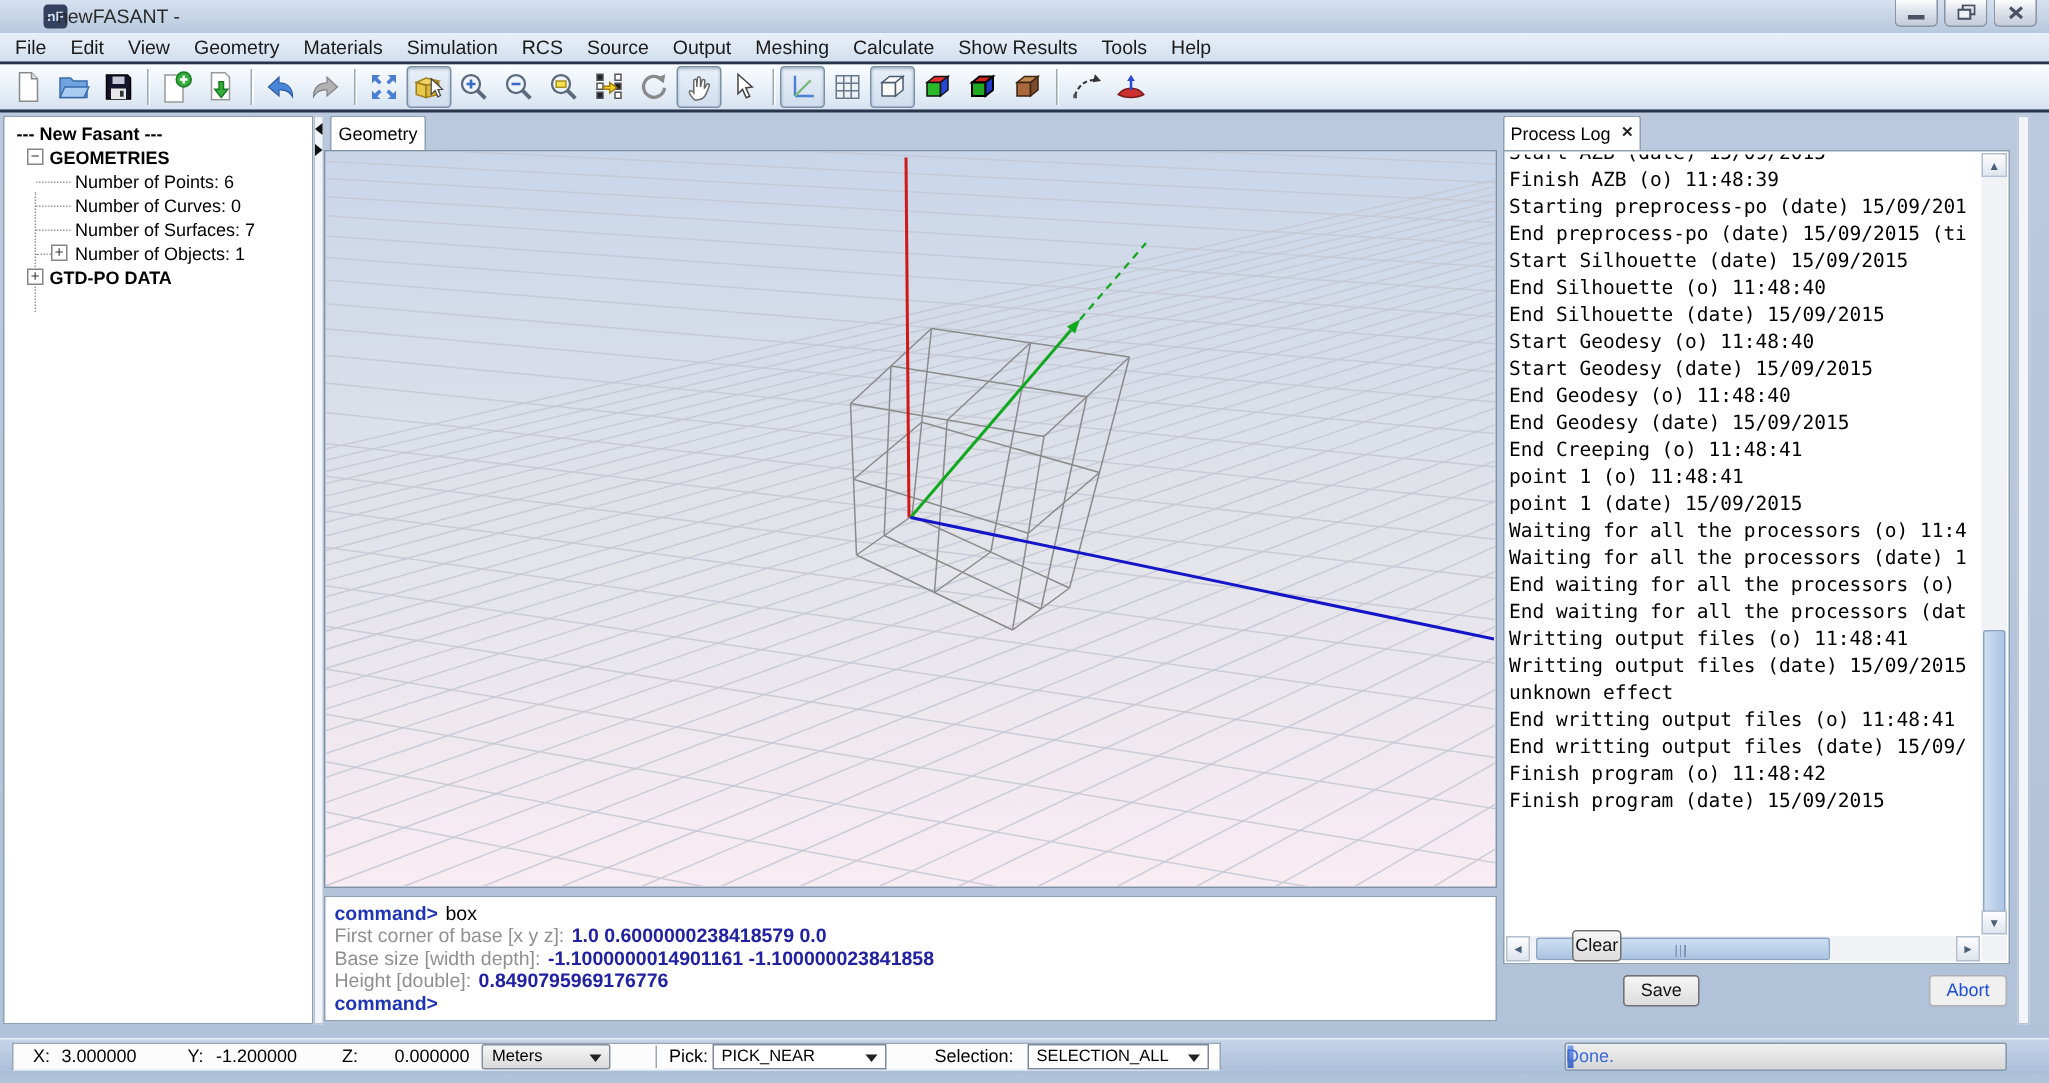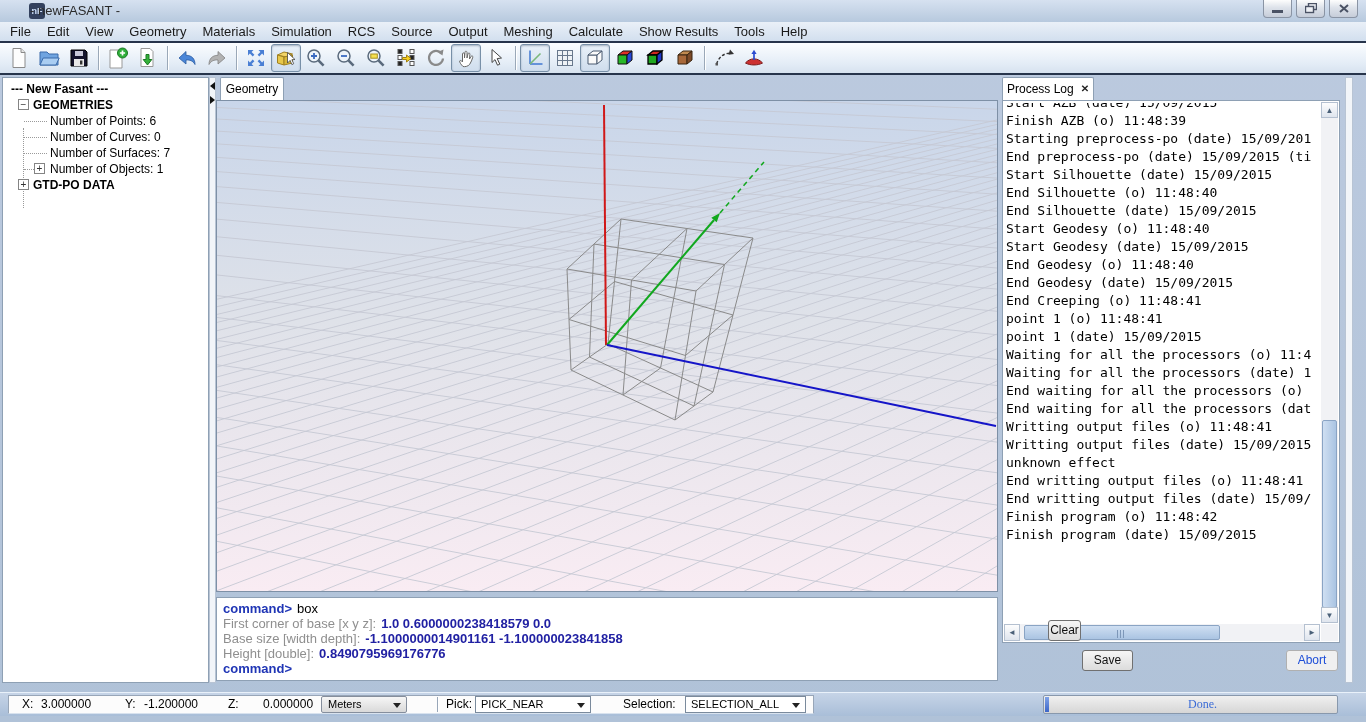--- a/index.html
+++ b/index.html
@@ -90,21 +90,21 @@
   .sb-item{position:absolute;top:0;height:17px;line-height:17px;font-size:12px;white-space:nowrap;}
   .combo{position:absolute;top:0;height:17px;border:1px solid #7a8a9c;background:#fff;font-size:11px;line-height:15px;padding-left:5px;}
   .combo .carr, .raised .carr{position:absolute;right:5px;top:6px;width:0;height:0;
     border-left:4px solid transparent;border-right:4px solid transparent;border-top:5px solid #222;}
   .raised{position:absolute;top:0;height:17px;border:1px solid #858e9c;border-radius:2px;
     background:linear-gradient(#f6f6f6,#d9d9d9);font-size:11px;line-height:15px;padding-left:6px;}
   .sb-sep{position:absolute;top:1px;height:15px;width:0;border-left:1px solid #98a6b8;border-right:1px solid #fff;}
   .progress{position:absolute;left:1043px;top:2px;width:295px;height:19px;border:1px solid #8898ac;border-radius:2px;
     background:linear-gradient(#f0f0f0,#d6d6d6);}
   .prog-sliver{position:absolute;left:1px;top:1px;width:4px;height:15px;background:linear-gradient(#7fa3e8,#3c66c8);}
-  .prog-text{position:absolute;left:12px;top:0;width:100%;text-align:center;font-size:12px;line-height:17px;color:#3a6bd6;font-family:Liberation Serif, serif;}
+  .prog-text{position:absolute;left:0;top:0;width:100%;font-size:12px;line-height:17px;color:#3a6bd6;}
 </style>
 </head>
 <body>
 
 <div class="window">
 
   <div class="titlebar">
     <div class="app-icon">nF</div>
     <div class="title-text"> - newFASANT - </div>
     <div class="win-buttons">

